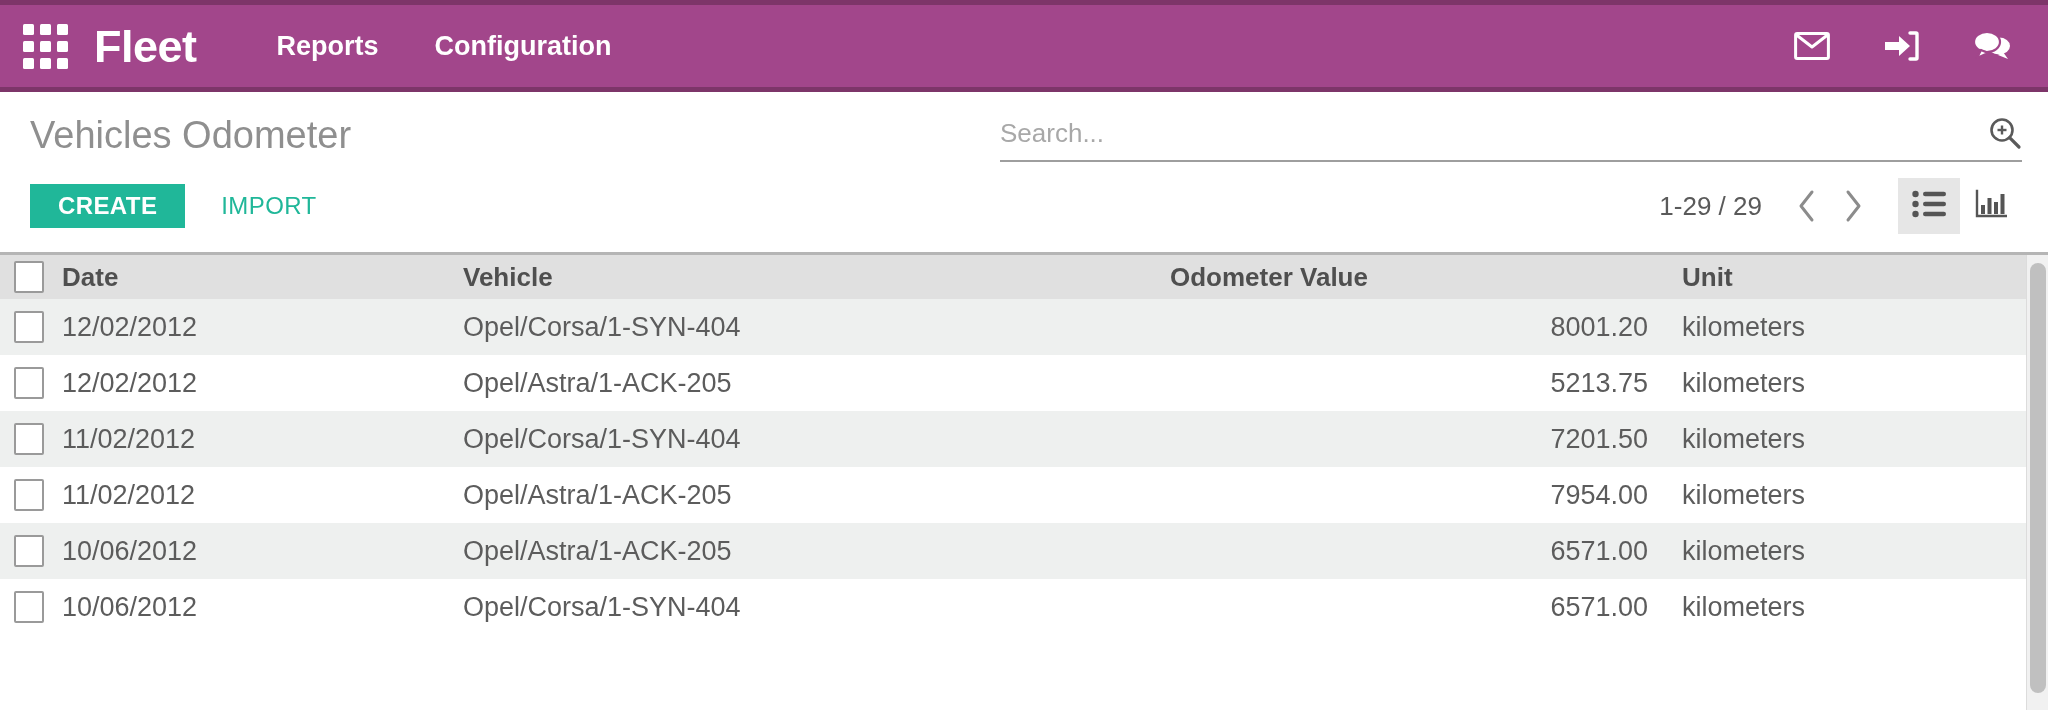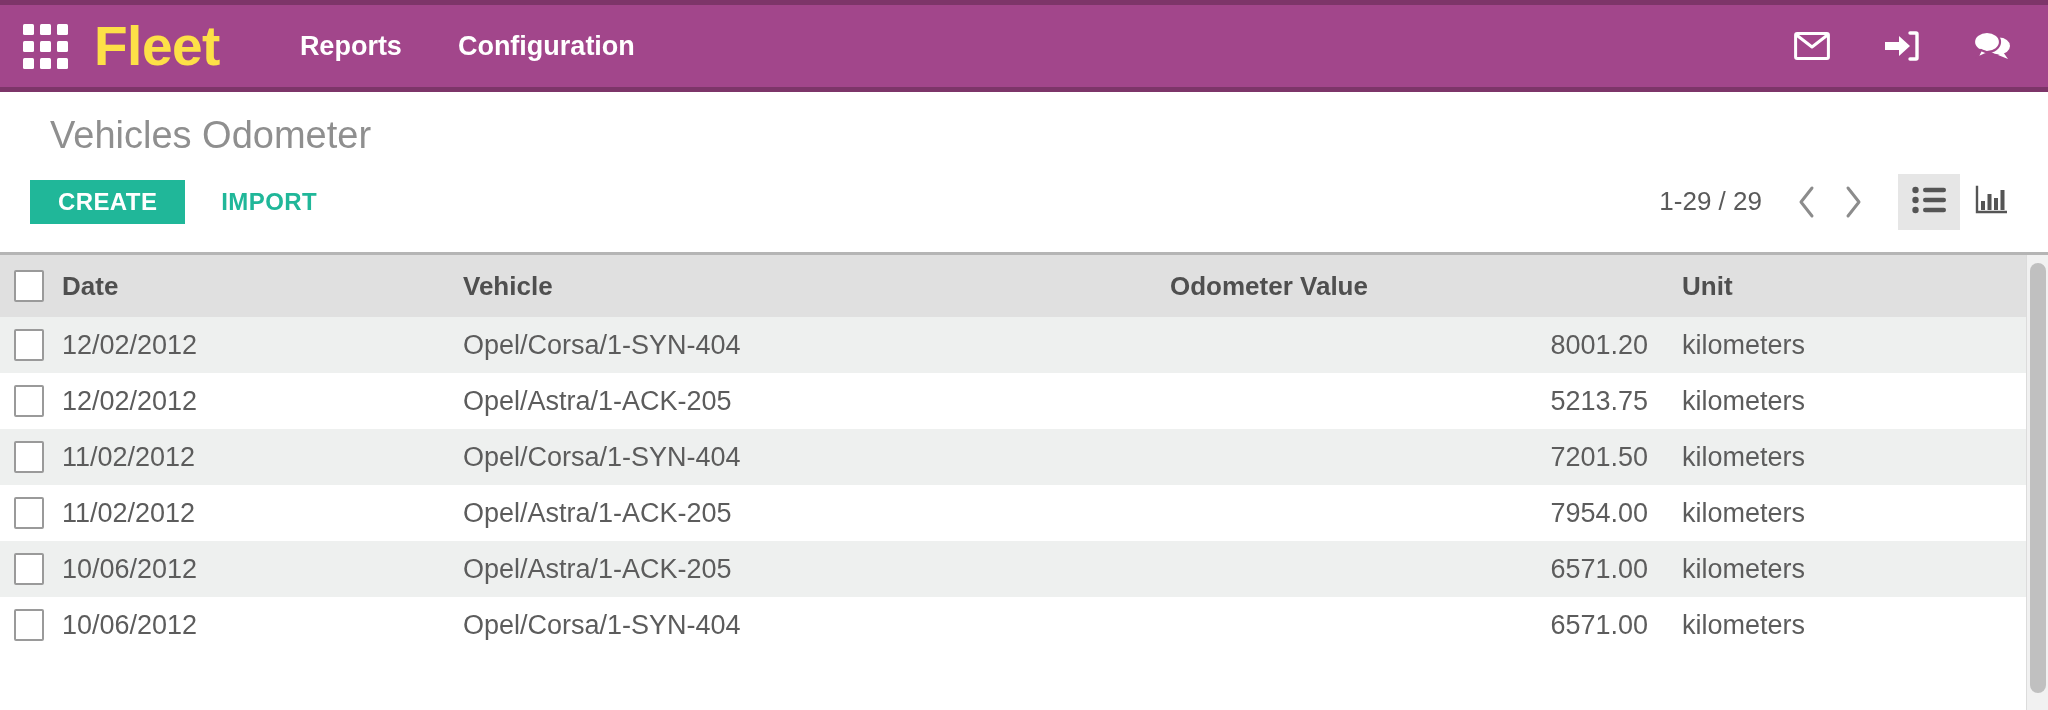--- a/index.html
+++ b/index.html
@@ -42,22 +42,22 @@
     cursor: pointer;
     margin-right: 26px;
   }
   .apps-grid i {
     display: block;
     width: 11px; height: 11px;
     background: #ffffff;
     border-radius: 1.5px;
   }
   .brand {
-    color: #fde047;
-    font-size: 55px;
+    color: #ffffff;
+    font-size: 45px;
     font-weight: bold;
     letter-spacing: -0.5px;
     margin-right: 52px;
     cursor: pointer;
     line-height: 1;
   }
   .nav-menu { display: flex; align-items: center; gap: 0px; }
   .nav-item {
     color: #ffffff;
     font-size: 27px;
@@ -84,21 +84,20 @@
   .control-panel {
     position: relative;
     padding: 0 26px 0 30px;
     height: 160px;
     background: #ffffff;
   }
   .cp-row-top {
     display: flex;
     align-items: flex-start;
     padding-top: 18px;
-    margin-left: 20px;
   }
   .page-title {
     font-size: 38px;
     color: #8f8f8f;
     font-weight: 400;
     line-height: 1.15;
     padding-top: 4px;
   }
   .searchbar-wrap {
     margin-left: auto;
@@ -138,21 +137,21 @@
     letter-spacing: 0.4px;
     padding: 8px 28px;
     cursor: pointer;
     font-family: "Liberation Sans", sans-serif;
   }
   .btn-import {
     background: transparent;
     border: none;
     color: #20b799;
     font-size: 24px;
-    font-weight: bold;
+    font-weight: normal;
     letter-spacing: 0.4px;
     padding: 16px 22px;
     margin-left: 14px;
     cursor: pointer;
     font-family: "Liberation Sans", sans-serif;
   }
   .pager {
     margin-left: auto;
     display: flex;
     align-items: center;
@@ -194,21 +193,21 @@
     width: 2032px;
     border-collapse: collapse;
     table-layout: fixed;
   }
   thead tr { background: #e0e0e0; }
   thead th {
     text-align: left;
     font-size: 26px;
     font-weight: bold;
     color: #4f4f4f;
-    height: 62px;
+    height: 44px;
     padding: 0;
     vertical-align: middle;
   }
   tbody td {
     font-size: 27px;
     color: #5c5c5c;
     height: 56px;
     padding: 0;
     vertical-align: middle;
     white-space: nowrap;
@@ -298,20 +297,33 @@
         <ellipse cx="14" cy="11" rx="13" ry="10" fill="#ffffff" stroke="#a2468b" stroke-width="2.2"></ellipse>
         <path d="M8 19 l-4 8 11 -5 z" fill="#ffffff" stroke="#a2468b" stroke-width="2.2" stroke-linejoin="round"></path>
       </svg>
     </div>
   </div>
 </div>
 
 <div class="control-panel">
   <div class="cp-row-top">
     <div class="page-title">Vehicles Odometer</div>
+    <div class="searchbar-wrap">
+      <div class="searchbar">
+        <input class="search-input" type="text" value="" placeholder="Search..." style="">
+        <span class="search-zoom-icon">
+          <svg width="34" height="34" viewBox="0 0 34 34">
+            <circle cx="14" cy="14" r="10.5" fill="none" stroke="#5a5a5a" stroke-width="2.6"></circle>
+            <line x1="14" y1="9.5" x2="14" y2="18.5" stroke="#5a5a5a" stroke-width="2.4"></line>
+            <line x1="9.5" y1="14" x2="18.5" y2="14" stroke="#5a5a5a" stroke-width="2.4"></line>
+            <line x1="21.6" y1="21.6" x2="31" y2="31" stroke="#5a5a5a" stroke-width="3.2" stroke-linecap="round"></line>
+          </svg>
+        </span>
+      </div>
+    </div>
   </div>
 
   <div class="cp-row-bottom">
     <button class="btn-create">CREATE</button>
     <button class="btn-import">IMPORT</button>
 
     <div class="pager">
       <div class="pager-count">1-29 / 29</div>
       <div class="pager-btn">
         <svg width="22" height="34" viewBox="0 0 22 34">

